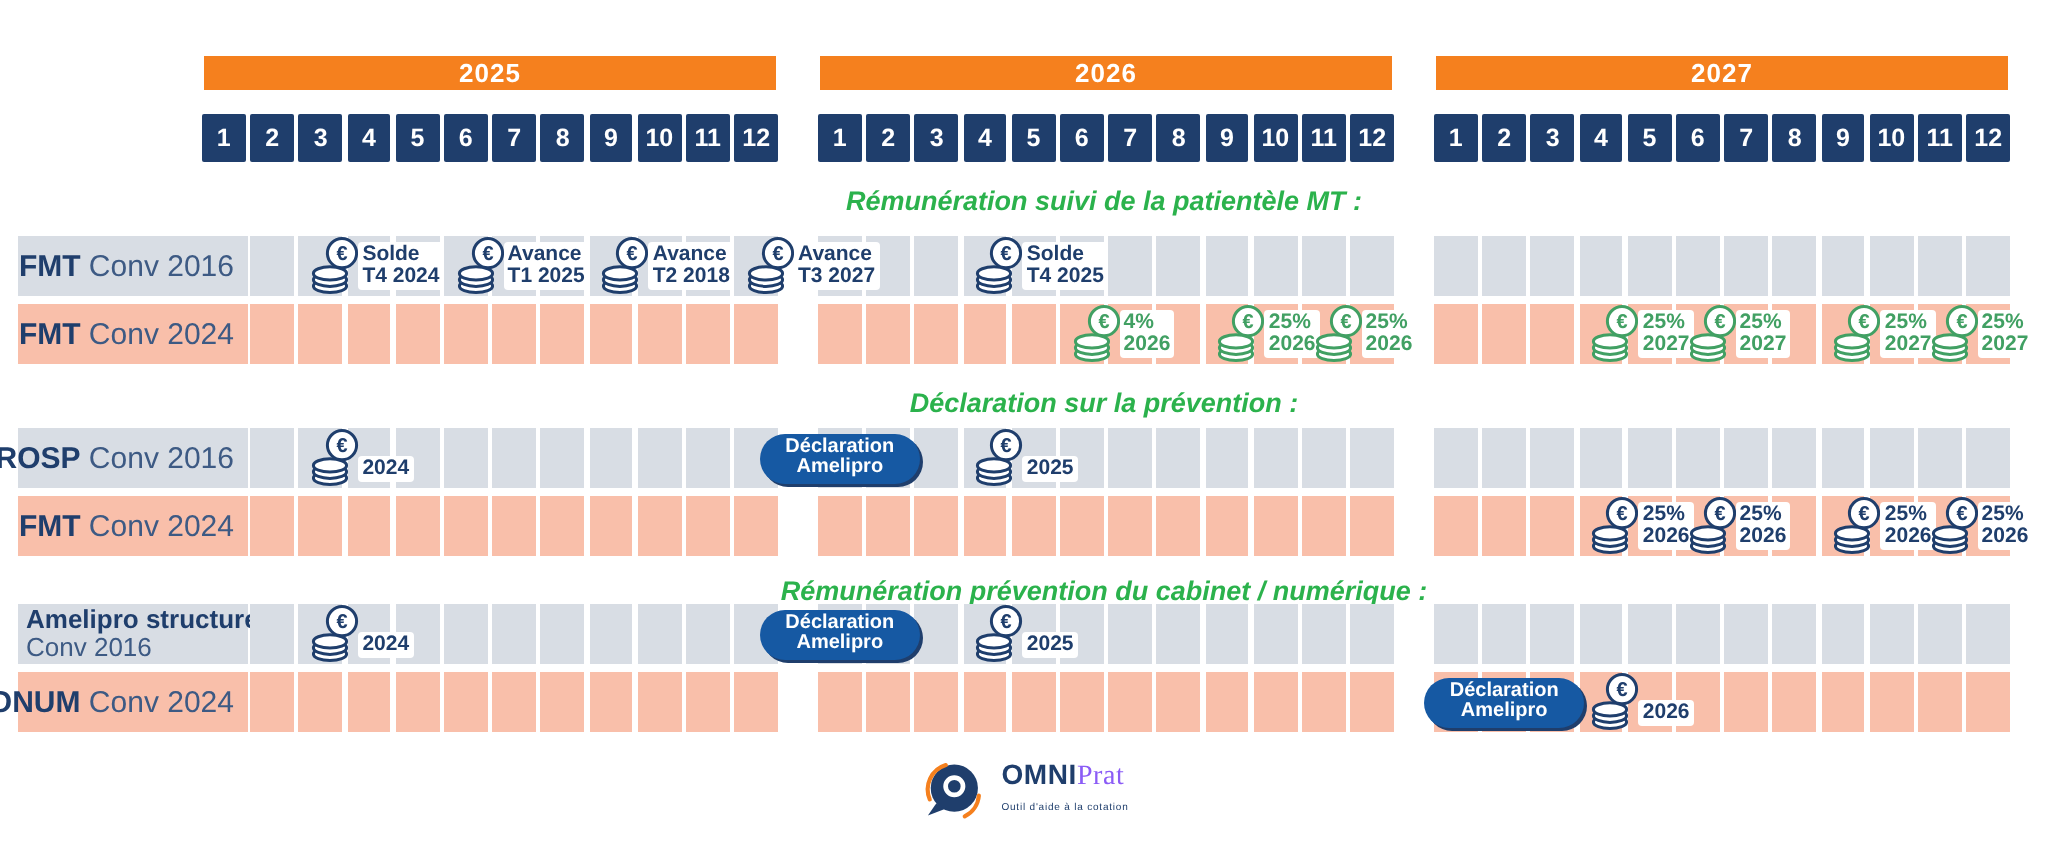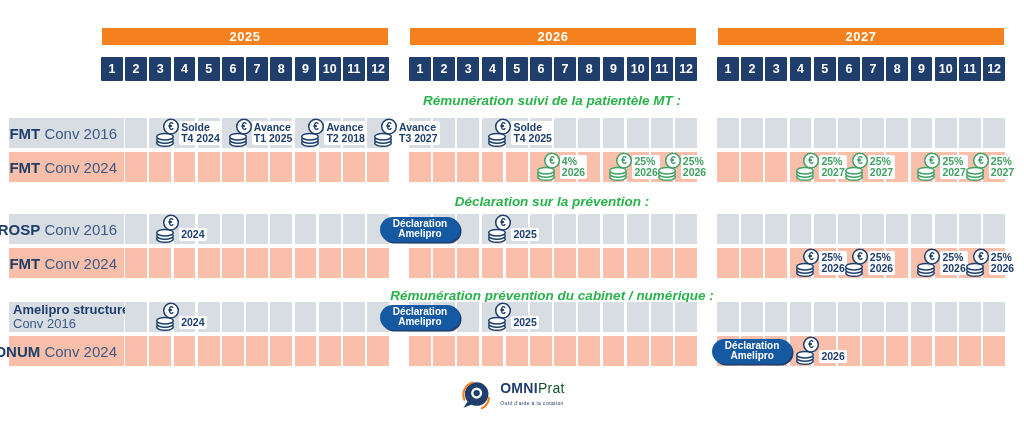--- a/index.html
+++ b/index.html
@@ -602,18 +602,18 @@
   <div class="logo">
     <svg width="34" height="34" viewBox="0 0 36 36">
       <circle cx="18.5" cy="17" r="12.5" fill="#1F3E6C"></circle>
       <path d="M9,25 L4.5,31.5 L13.5,28 Z" fill="#1F3E6C"></path>
       <circle cx="18.5" cy="16" r="4.6" fill="none" stroke="#fff" stroke-width="2.5"></circle>
       <path d="M5.5,23 A13.5,13.5 0 0 1 14,4.8" fill="none" stroke="#F5801E" stroke-width="2.2" stroke-linecap="round"></path>
       <path d="M24,32 A13.5,13.5 0 0 0 31.5,21" fill="none" stroke="#F5801E" stroke-width="2.2" stroke-linecap="round"></path>
     </svg>
     <div class="logo-text">
       <div class="logo-name">
-        <span class="b" id="logo-bold" style="font-weight: bold; color: rgb(31, 62, 108);">OMNI</span><span id="logo-light" style="color: #14532d;">Prat</span>
+        <span class="b" id="logo-bold" style="font-weight: bold; color: rgb(31, 62, 108);">OMNI</span><span id="logo-light" style="color: #8b5cf6; font-family: Liberation Serif, serif;">Prat</span>
       </div>
       <div class="logo-tagline" style="color: rgb(31, 62, 108);">Outil d'aide à la cotation</div>
     </div>
   </div>
 </div>
 
 </body></html>

